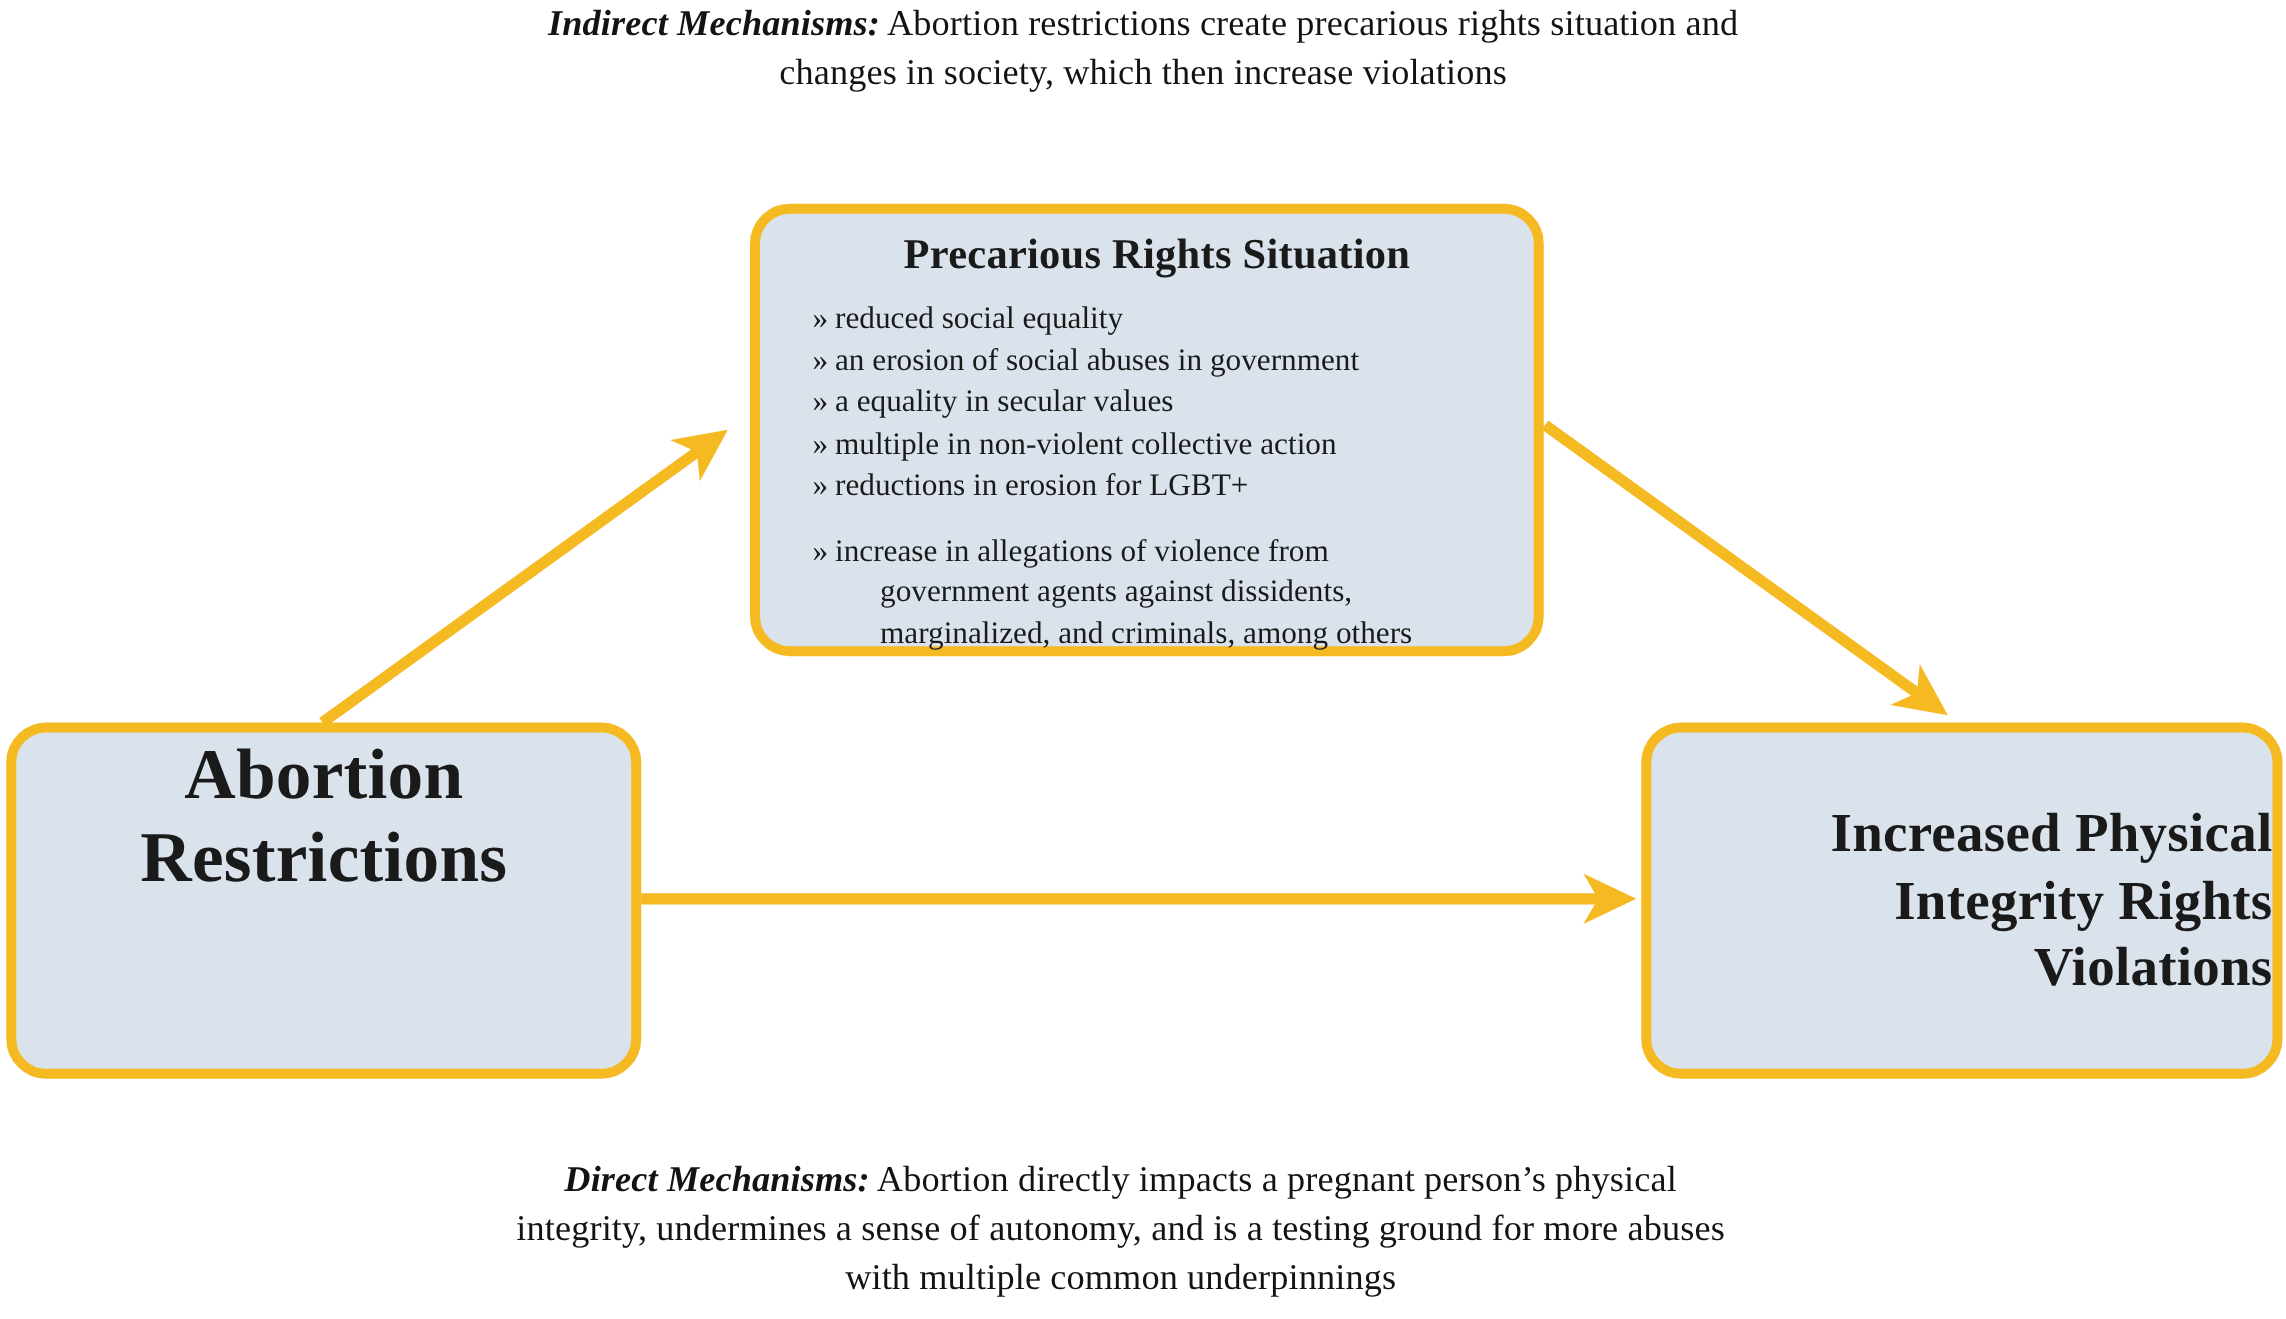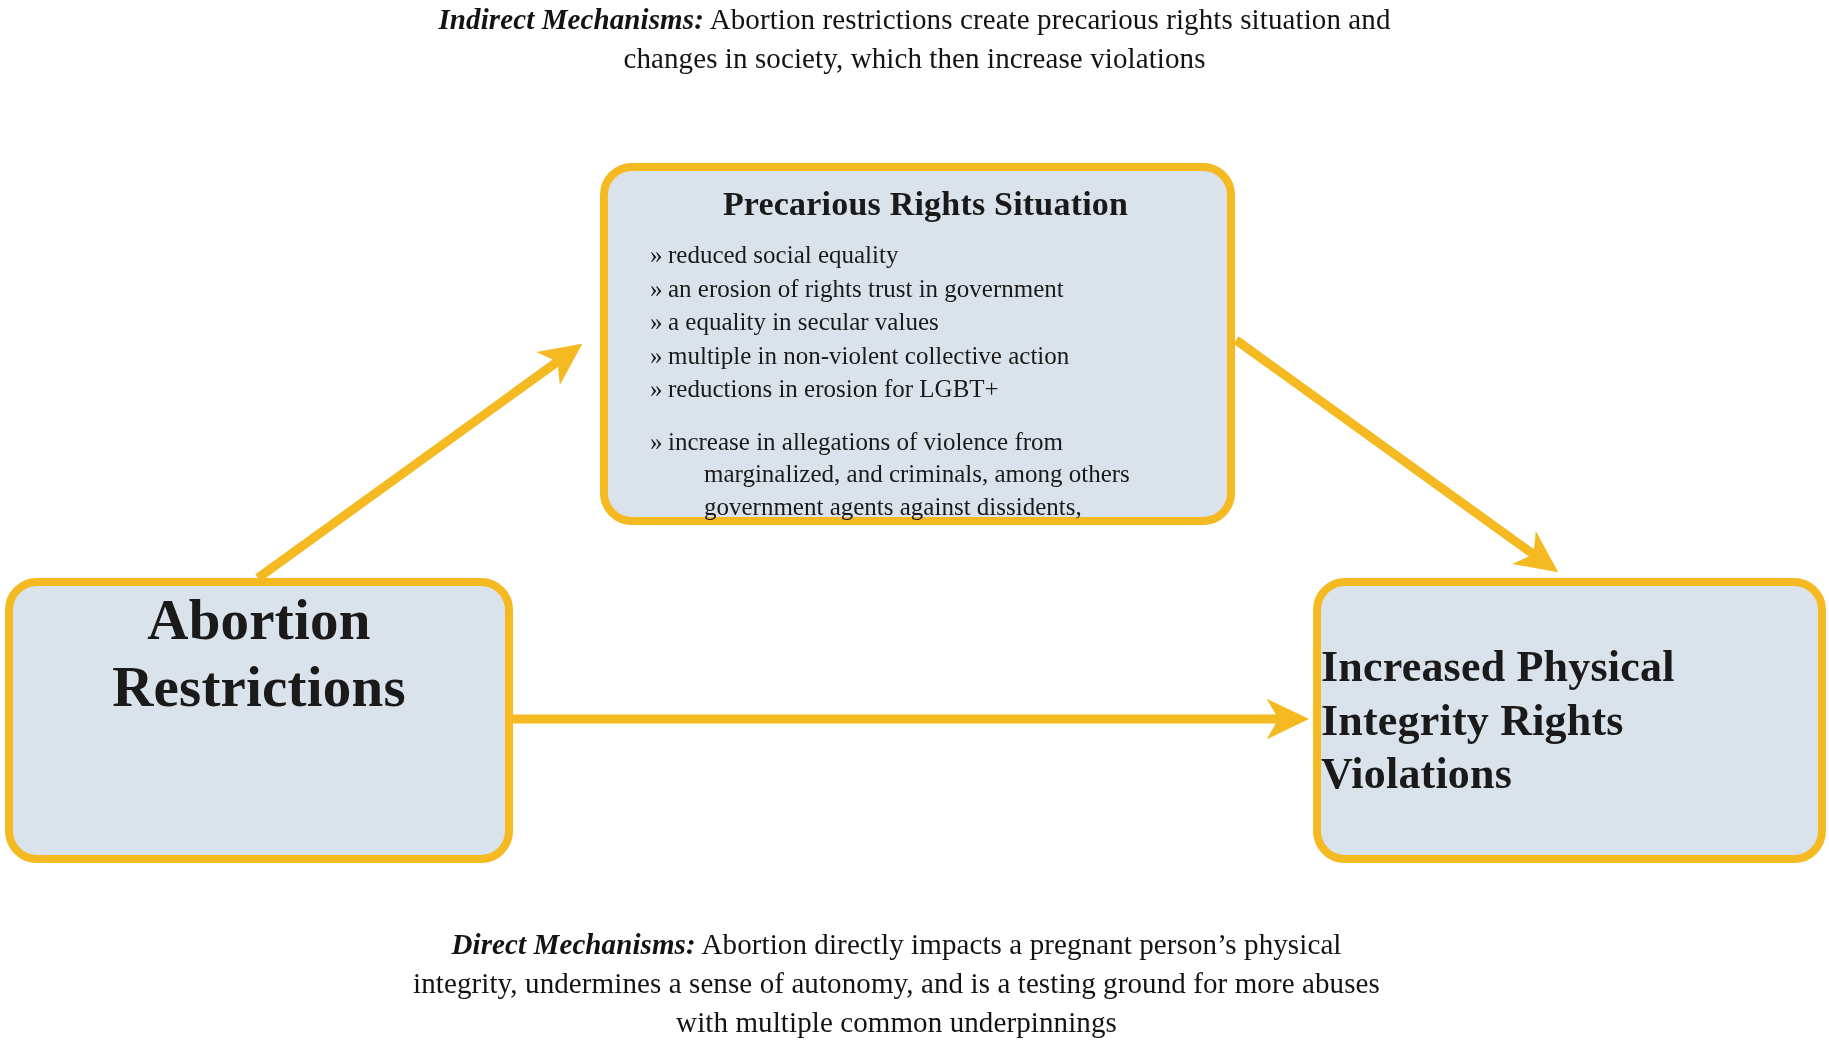--- a/index.html
+++ b/index.html
@@ -87,21 +87,21 @@
     width: 513px;
     height: 285px;
     display: flex;
     align-items: center;
     justify-content: center;
   }
   #node-outcome .node-title {
     font-size: 44px;
     font-weight: bold;
     line-height: 1.22;
-    text-align: left;
+    text-align: right;
     letter-spacing: .2px;
   }
 
   #node-mediator {
     left: 600px;
     top: 163px;
     width: 635px;
     height: 362px;
     padding: 14px 0 0 0;
   }
@@ -175,39 +175,39 @@
 
   <div id="node-mediator" class="node">
     <div class="node-title">Precarious Rights Situation</div>
     <ul class="bullet-list">
       <li>
         <span class="bullet-mark">»</span>
         <span class="bullet-text">reduced social equality</span>
       </li>
       <li>
         <span class="bullet-mark">»</span>
-        <span class="bullet-text">an erosion of rights trust in government</span>
+        <span class="bullet-text">an erosion of social abuses in government</span>
       </li>
       <li>
         <span class="bullet-mark">»</span>
         <span class="bullet-text">a equality in secular values</span>
       </li>
       <li>
         <span class="bullet-mark">»</span>
         <span class="bullet-text">multiple in non-violent collective action</span>
       </li>
       <li>
         <span class="bullet-mark">»</span>
         <span class="bullet-text">reductions in erosion for LGBT+</span>
       </li>
       <li class="wrap">
         <span class="bullet-mark">»</span>
         <span class="bullet-text">increase in allegations of violence from</span>
+        <span class="cont">government agents against dissidents,</span>
         <span class="cont">marginalized, and criminals, among others</span>
-        <span class="cont">government agents against dissidents,</span>
       </li>
     </ul>
   </div>
 
   <div id="node-source" class="node">
     <div class="node-title">Abortion Restrictions</div>
   </div>
 
   <div id="node-outcome" class="node">
     <div class="node-title">Increased Physical Integrity Rights Violations</div>

